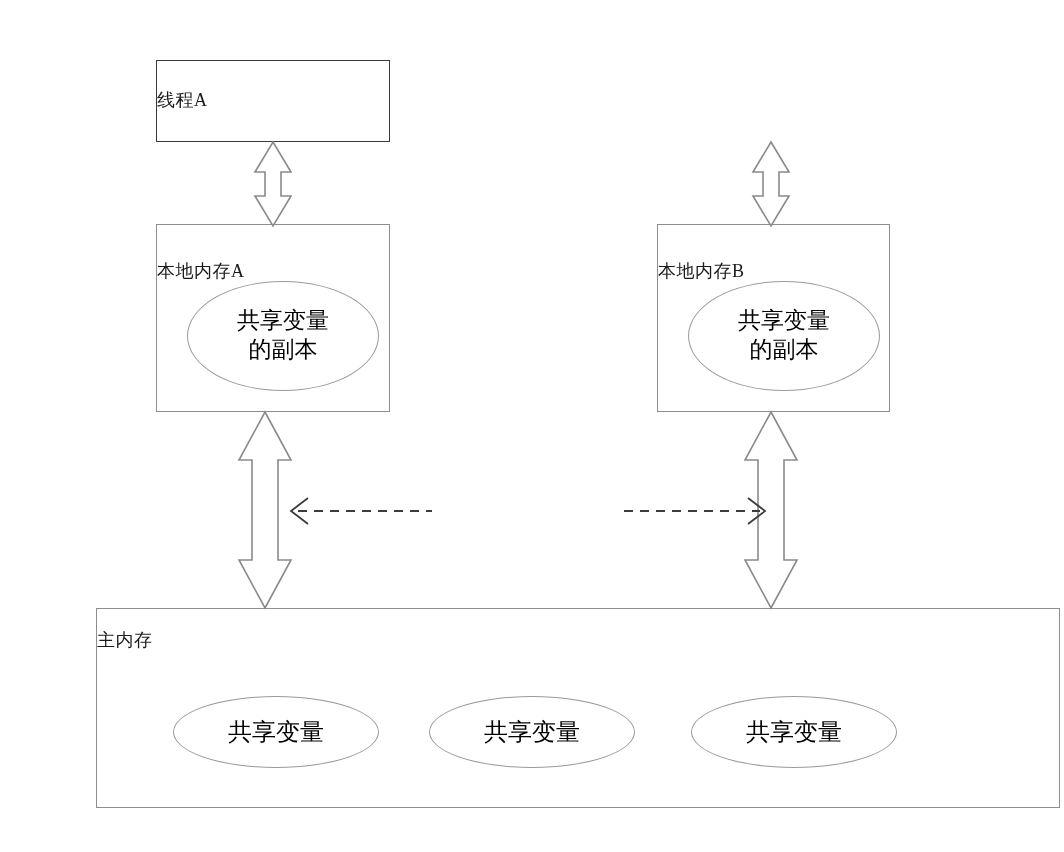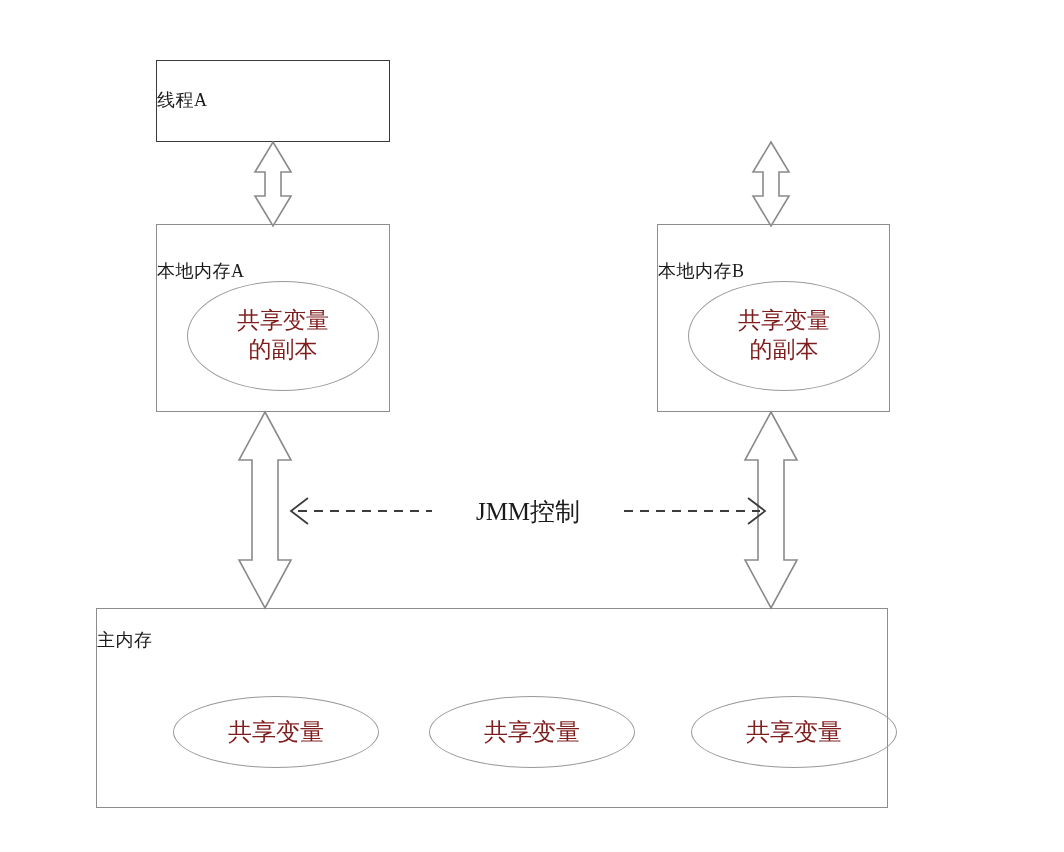--- a/index.html
+++ b/index.html
@@ -56,21 +56,21 @@
     box-sizing: border-box;
     border: 1.4px solid #9a9a9a;
     border-radius: 50%;
     background: transparent;
     display: flex;
     align-items: center;
     justify-content: center;
   }
   .ellipse-text {
     text-align: center;
-    color: #7f1d1d;
+    color: #000000;
     font-size: 24px;
     line-height: 1.25;
     white-space: pre-line;
   }
   .ellipse-text.two-line {
     font-size: 23px;
   }
   svg.overlay {
     position: absolute;
     left: 0;
@@ -126,21 +126,21 @@
   </div>
 
   <div class="box box-light" style="left:657px; top:224px; width:233px; height:188px;">
     <div class="box-label local-label">本地内存B</div>
     <div class="ellipse" style="left:30px; top:56px; width:192px; height:110px;">
       <div class="ellipse-text two-line">共享变量
 的副本</div>
     </div>
   </div>
 
-  <div class="box box-light" style="left:96px; top:608px; width:792px; height:200px;">
+  <div class="box box-light" style="left:96px; top:608px; width:964px; height:200px;">
     <div class="box-label main-label">主内存</div>
 
     <div class="ellipse" style="left:76px; top:87px; width:206px; height:72px;">
       <div class="ellipse-text">共享变量</div>
     </div>
 
     <div class="ellipse" style="left:332px; top:87px; width:206px; height:72px;">
       <div class="ellipse-text">共享变量</div>
     </div>
 
@@ -161,15 +161,14 @@
 
     <line class="dashline" x1="298" y1="511" x2="432" y2="511"></line>
 
     <line class="dashline" x1="624" y1="511" x2="760" y2="511"></line>
 
     <polyline class="dashhead" points="308,498 291,511 308,524"></polyline>
 
     <polyline class="dashhead" points="748,498 765,511 748,524"></polyline>
   </svg>
 
-  <div class="jmm-label" style="left:528px; top:511px;">JMM控制</div>
 
 </div>
 
 </body></html>

